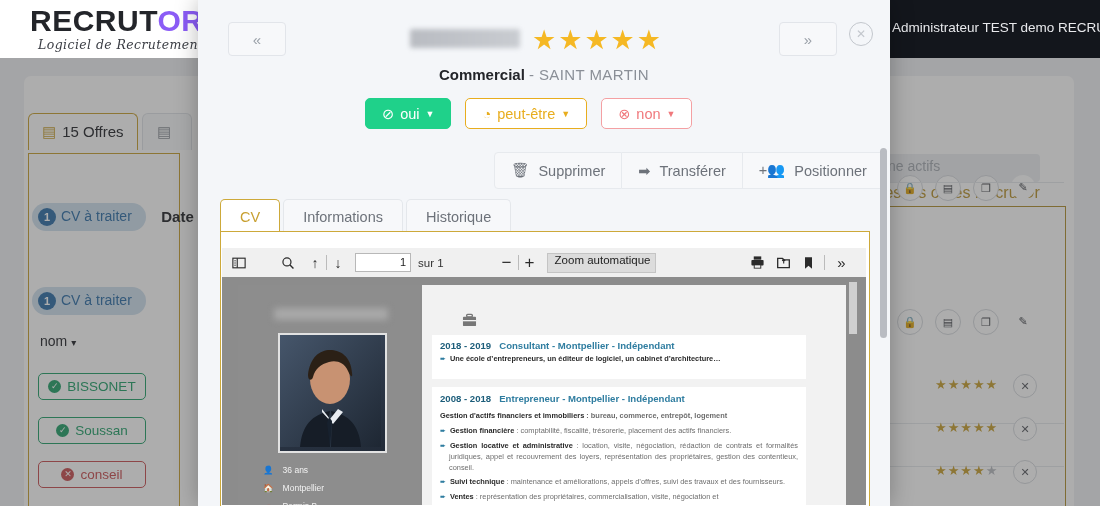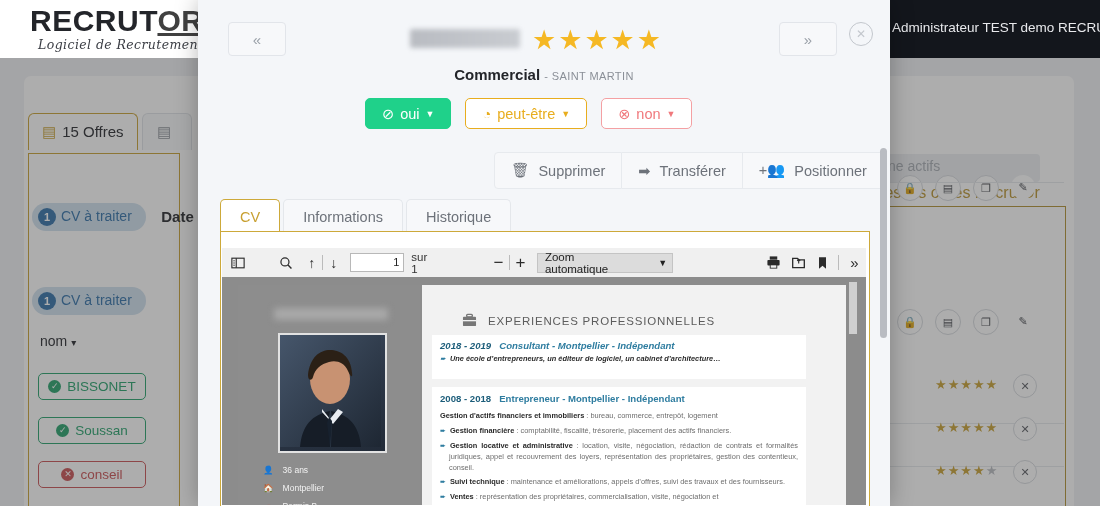--- a/index.html
+++ b/index.html
@@ -9,21 +9,21 @@
     background:#f0f2f5;
     position:relative;
   }
   
   #bg-app{position:absolute;inset:0;background:#f0f2f5;}
   .bg-topbar{position:absolute;left:0;top:0;width:1100px;height:58px;background:#fff;}
   .bg-topbar-dark{position:absolute;left:880px;top:0;width:220px;height:58px;background:#13161c;}
   .bg-user{position:absolute;left:892px;top:20px;font-size:13.5px;color:#e8e9ec;white-space:nowrap;}
   .logo{position:absolute;left:30px;top:6px;}
   .logo-main{font-size:30px;font-weight:bold;letter-spacing:.5px;color:#23252a;line-height:1;}
-  .logo-main .or{color:#404040;text-decoration:underline;}
+  .logo-main .or{color:#8b5cf6;}
   .logo-sub{font-family:"DejaVu Serif", serif;font-style:italic;font-size:12.5px;color:#3a3d44;
             text-align:right;margin-top:1px;letter-spacing:.4px;}
   .bg-body{position:absolute;left:0;top:58px;width:1100px;height:448px;background:#f0f2f5;}
   .bg-card{position:absolute;left:24px;top:18px;width:1050px;height:470px;background:#fff;border-radius:7px;}
   
   .bg-tabs{position:absolute;left:28px;top:55px;}
   .bg-tab{display:inline-block;border:1px solid #c8a031;border-bottom:none;background:#fff;
           border-radius:6px 6px 0 0;padding:9px 13px;font-size:15px;color:#23252a;vertical-align:bottom;}
   .bg-tab.inactive{border-color:#dfe2e7;background:#f7f8fa;}
   .bg-tab .ic{color:#c8a031;margin-right:6px;}
@@ -66,21 +66,21 @@
   .navbtn{position:absolute;width:56px;height:32px;background:#f7f8fa;border:1px solid #e2e5ea;
           border-radius:4px;color:#9aa0a8;font-size:15px;display:flex;align-items:center;justify-content:center;}
   .closebtn{position:absolute;left:849px;top:22px;width:22px;height:22px;border-radius:50%;
             border:1.5px solid #c3c7cd;color:#c3c7cd;font-size:12px;
             display:flex;align-items:center;justify-content:center;background:transparent;}
   .cand-name{position:absolute;left:410px;top:29px;width:110px;height:19px;
              background:linear-gradient(90deg,#b9bcc2,#c9ccd1);filter:blur(2.6px);border-radius:2px;}
   .stars-big{position:absolute;left:532px;top:24px;font-size:27px;letter-spacing:2px;color:#f5b824;}
   .post-line{position:absolute;left:198px;top:66px;width:692px;text-align:center;font-size:15px;color:#23252a;}
   .post-line b{font-weight:bold;}
-  .post-line .loc{color:#8a8f97;font-size:11px;letter-spacing:.4px;}
+  .post-line .loc{color:#8a8f97;font-size:15px;letter-spacing:.4px;}
   .decide{position:absolute;top:98px;display:flex;gap:14px;left:365px;}
   .dbtn{height:29px;border-radius:5px;font-size:14.5px;display:flex;align-items:center;
         justify-content:center;gap:6px;padding:0 16px;}
   .dbtn.yes{background:#1fd18a;color:#fff;border:1px solid #1fd18a;}
   .dbtn.maybe{background:#fff;color:#e8ad1e;border:1px solid #e8ad1e;}
   .dbtn.no{background:#fff;color:#f0787c;border:1px solid #f4a0a3;}
   .caret{font-size:9px;}
   .actions{position:absolute;top:152px;left:494px;display:flex;}
   .abtn{height:35px;background:#f7f8fa;border:1px solid #e7eaee;border-left:none;
         font-size:14.5px;color:#6d727a;display:flex;align-items:center;gap:9px;padding:0 16px;}
@@ -288,21 +288,21 @@
   <div class="tb" style="width:22px;">↓</div>
   <div class="pageinput" style="margin-left:6px;">1</div>
   <div class="sur">sur 1</div>
   <div class="tb" style="width:22px;margin-left:52px;font-size:17px;">
       <span>−</span>
     </div>
   <div style="width:1px;height:15px;background:#bbb;"></div>
   <div class="tb" style="width:22px;font-size:17px;">
       <span>+</span>
     </div>
-  <div class="zoomsel" style="margin-left:6px;">
+  <div class="zoomsel" style="margin-left:6px;flex-direction:column;">
     <span>Zoom automatique</span>
     <span style="font-size:9px;">▼</span>
   </div>
   <div class="tb" style="width:26px;margin-left:88px;">
     <svg width="15" height="15" viewBox="0 0 16 16">
         <rect x="4" y="1.5" width="8" height="3.5" fill="#2b2b2b"></rect>
         <rect x="1.5" y="5.2" width="13" height="6" rx="1" fill="#2b2b2b"></rect>
         <rect x="4" y="10" width="8" height="4.5" fill="#2b2b2b"></rect>
         <rect x="5" y="11" width="6" height="2.6" fill="#f0f0f0"></rect>
       </svg>
@@ -360,34 +360,33 @@
 
     <div class="cv-right">
       <div class="sec-head">
         <span>
           <svg width="15" height="14" viewBox="0 0 16 15">
               <rect x="1" y="4" width="14" height="10" rx="1" fill="#777"></rect>
               <rect x="5" y="1.5" width="6" height="2.8" rx="1" fill="none" stroke="#777" stroke-width="1.5"></rect>
               <rect x="1" y="7.5" width="14" height="1.4" fill="#f2f2f2"></rect>
             </svg>
         </span>
-        <span>EXPERIENCES PROFESSIONNELLES</span>
       </div>
 
       <div class="xp" style="top:50px;height:44px;">
-        <div style="padding:5px 8px 4px 8px;font-style:italic;">
+        <div style="padding:5px 8px 4px 8px;">
           <div class="xp-title"><span class="yr">2018 - 2019</span> &nbsp;&nbsp;<span>Consultant - Montpellier - Indépendant</span></div>
           <div class="xp-b" style="margin-top:2px;"><span class="bullet">➨</span><b>Une école d’entrepreneurs, un éditeur de logiciel, un cabinet d’architecture…</b></div>
         </div>
       </div>
 
       <div class="xp" style="top:102px;height:176px;">
         <div style="padding:6px 8px 4px 8px;">
           <div class="xp-title"><span class="yr">2008 - 2018</span> &nbsp;&nbsp;<span>Entrepreneur - Montpellier - Indépendant</span></div>
-          <div class="xp-b" style="margin-top:6px;"><b>Gestion d'actifs financiers et immobiliers</b><span style="color:#6d6d6d"> : bureau, commerce, entrepôt, logement</span></div>
+          <div class="xp-b" style="margin-top:6px;font-weight:bold;"><b>Gestion d'actifs financiers et immobiliers</b><span style="color:#6d6d6d"> : bureau, commerce, entrepôt, logement</span></div>
           <div class="xp-b" style="margin-top:4px;text-indent:-9px;padding-left:9px;"><span class="bullet">➨</span><b>Gestion financière</b><span style="color:#6d6d6d"> : comptabilité, fiscalité, trésorerie, placement des actifs financiers.</span></div>
           <div class="xp-b" style="margin-top:3px;text-indent:-9px;padding-left:9px;text-align:justify;"><span class="bullet">➨</span><b>Gestion locative et administrative</b><span style="color:#6d6d6d"> : location, visite, négociation, rédaction de contrats et formalités juridiques, appel et recouvrement des loyers, représentation des propriétaires, gestion des contentieux, conseil.</span></div>
           <div class="xp-b" style="margin-top:3px;text-indent:-9px;padding-left:9px;"><span class="bullet">➨</span><b>Suivi technique</b><span style="color:#6d6d6d"> : maintenance et améliorations, appels d’offres, suivi des travaux et des fournisseurs.</span></div>
           <div class="xp-b" style="margin-top:3px;text-indent:-9px;padding-left:9px;"><span class="bullet">➨</span><b>Ventes</b><span style="color:#6d6d6d"> : représentation des propriétaires, commercialisation, visite, négociation et</span></div>
         </div>
       </div>
     </div>
   </div>
   <div class="pdf-scroll" style="left:627px;top:5px;height:52px;"></div>
 </div>

